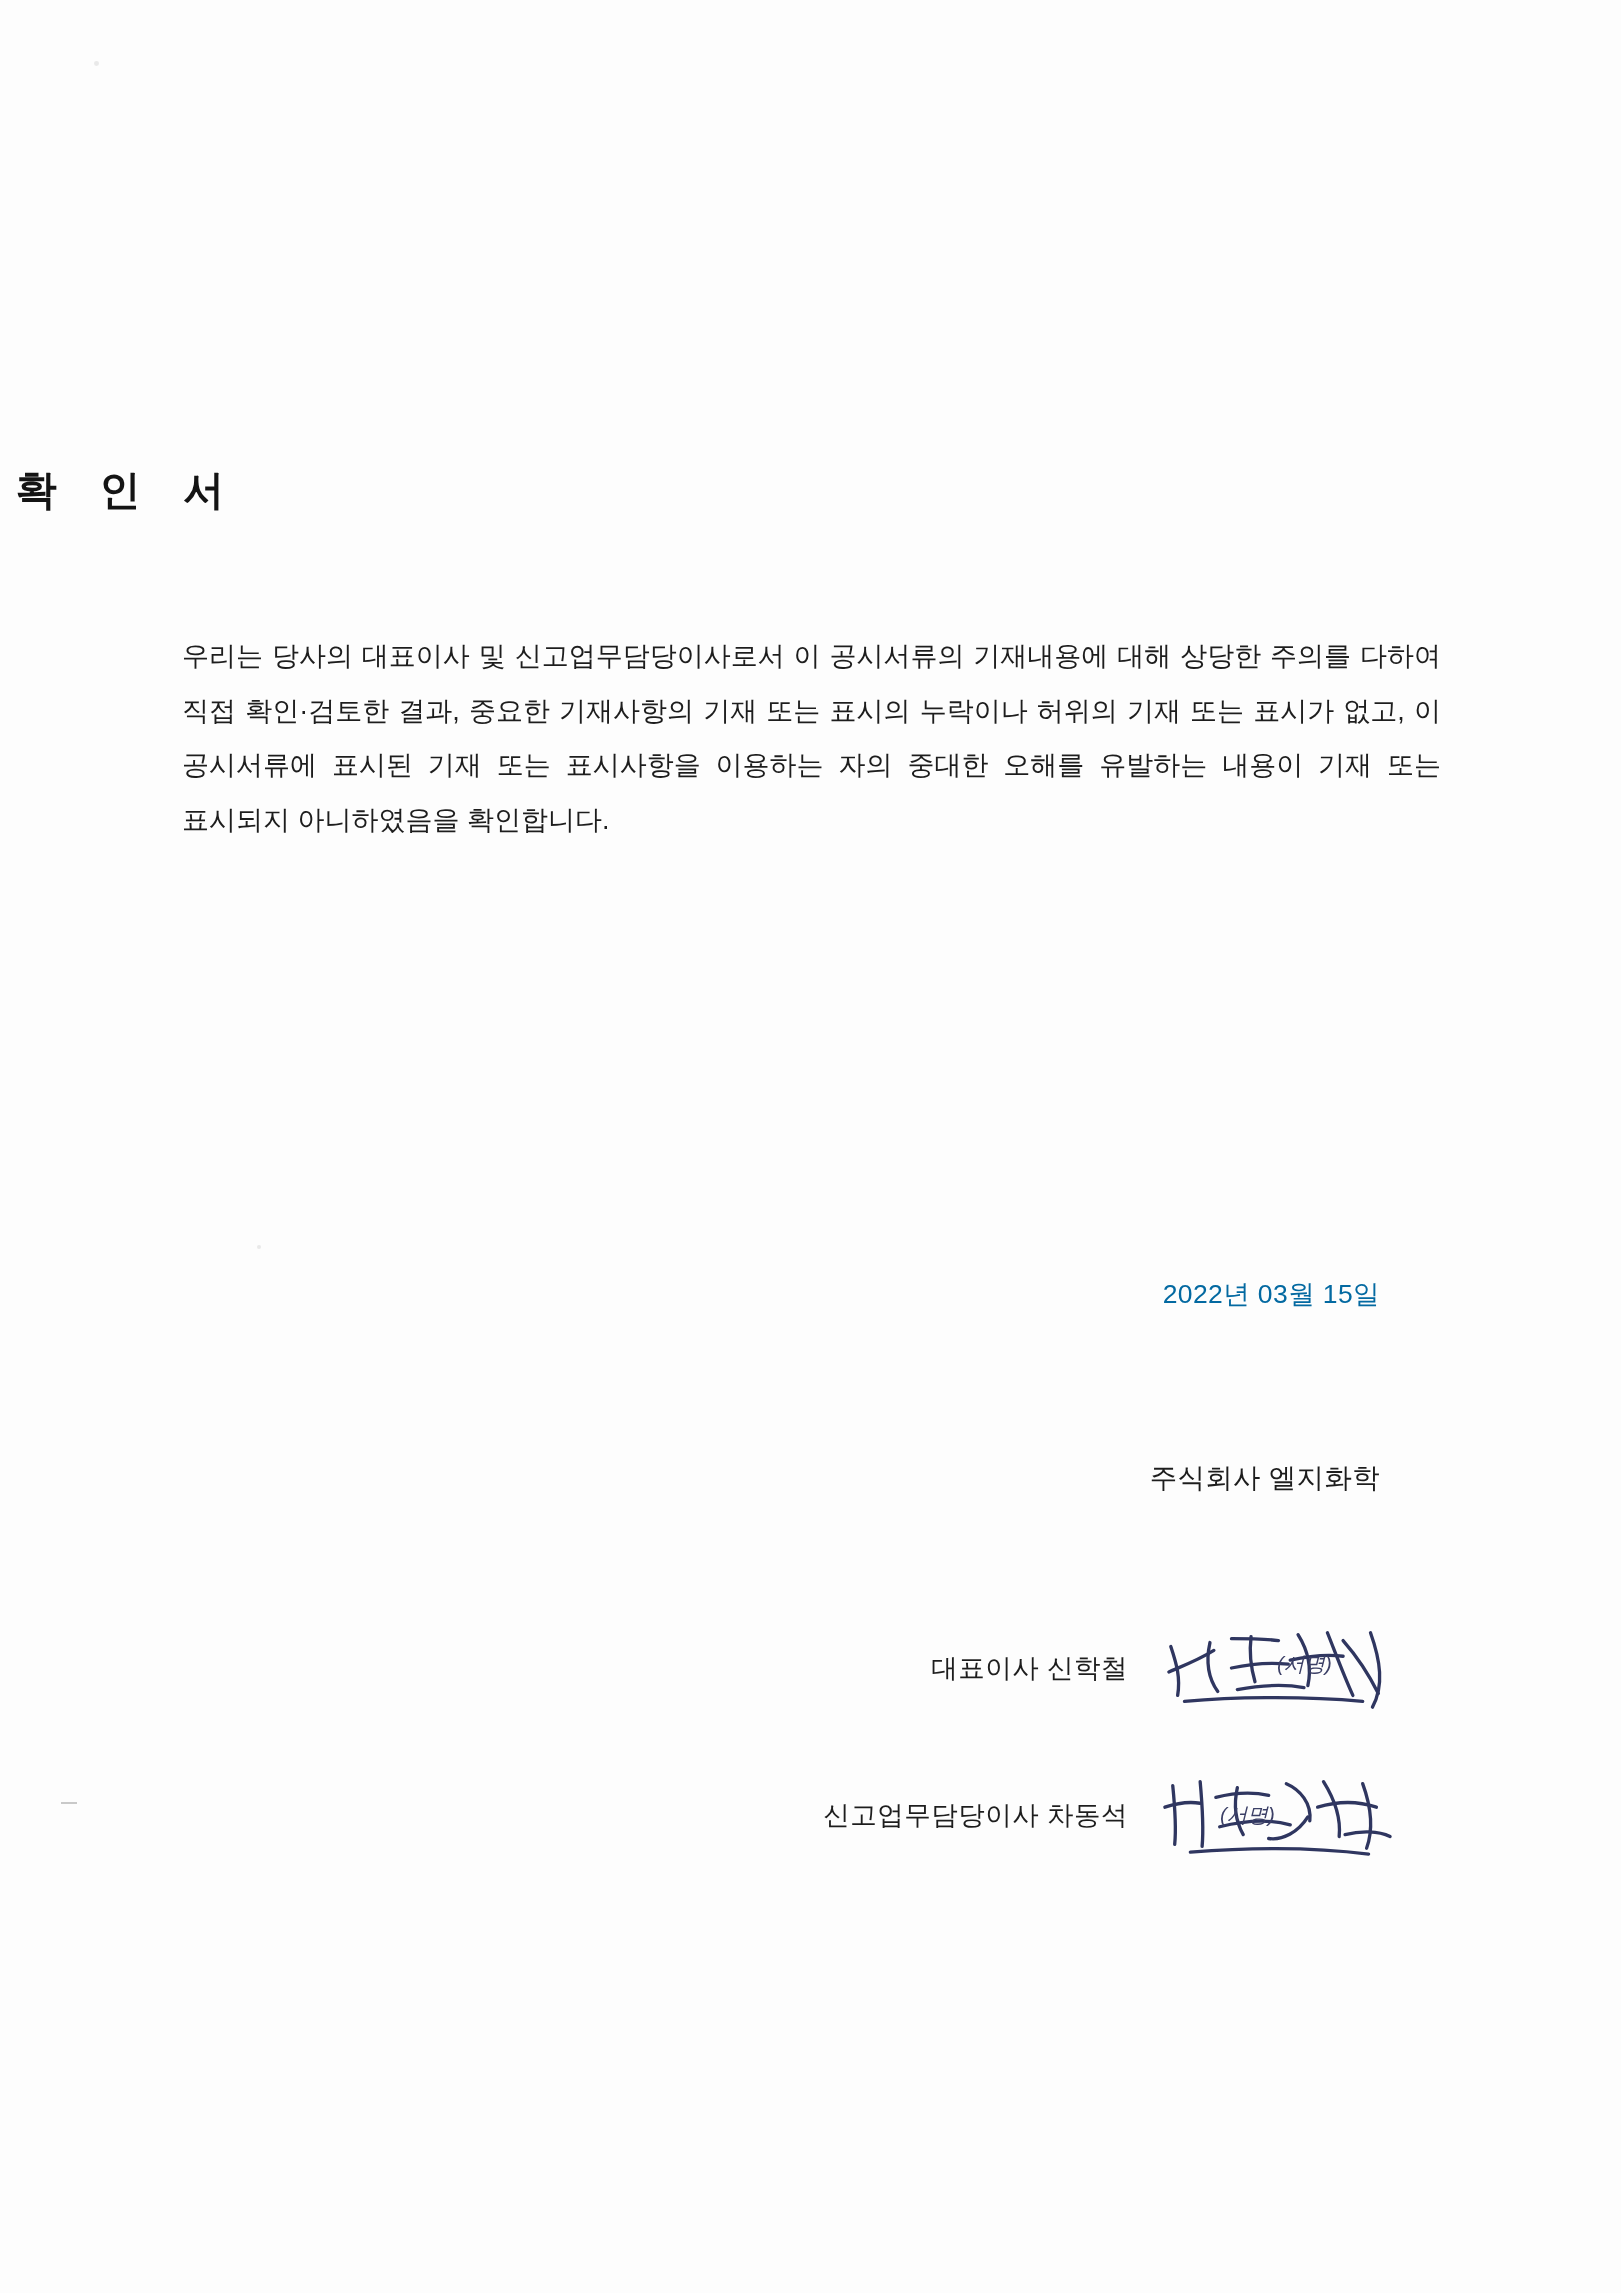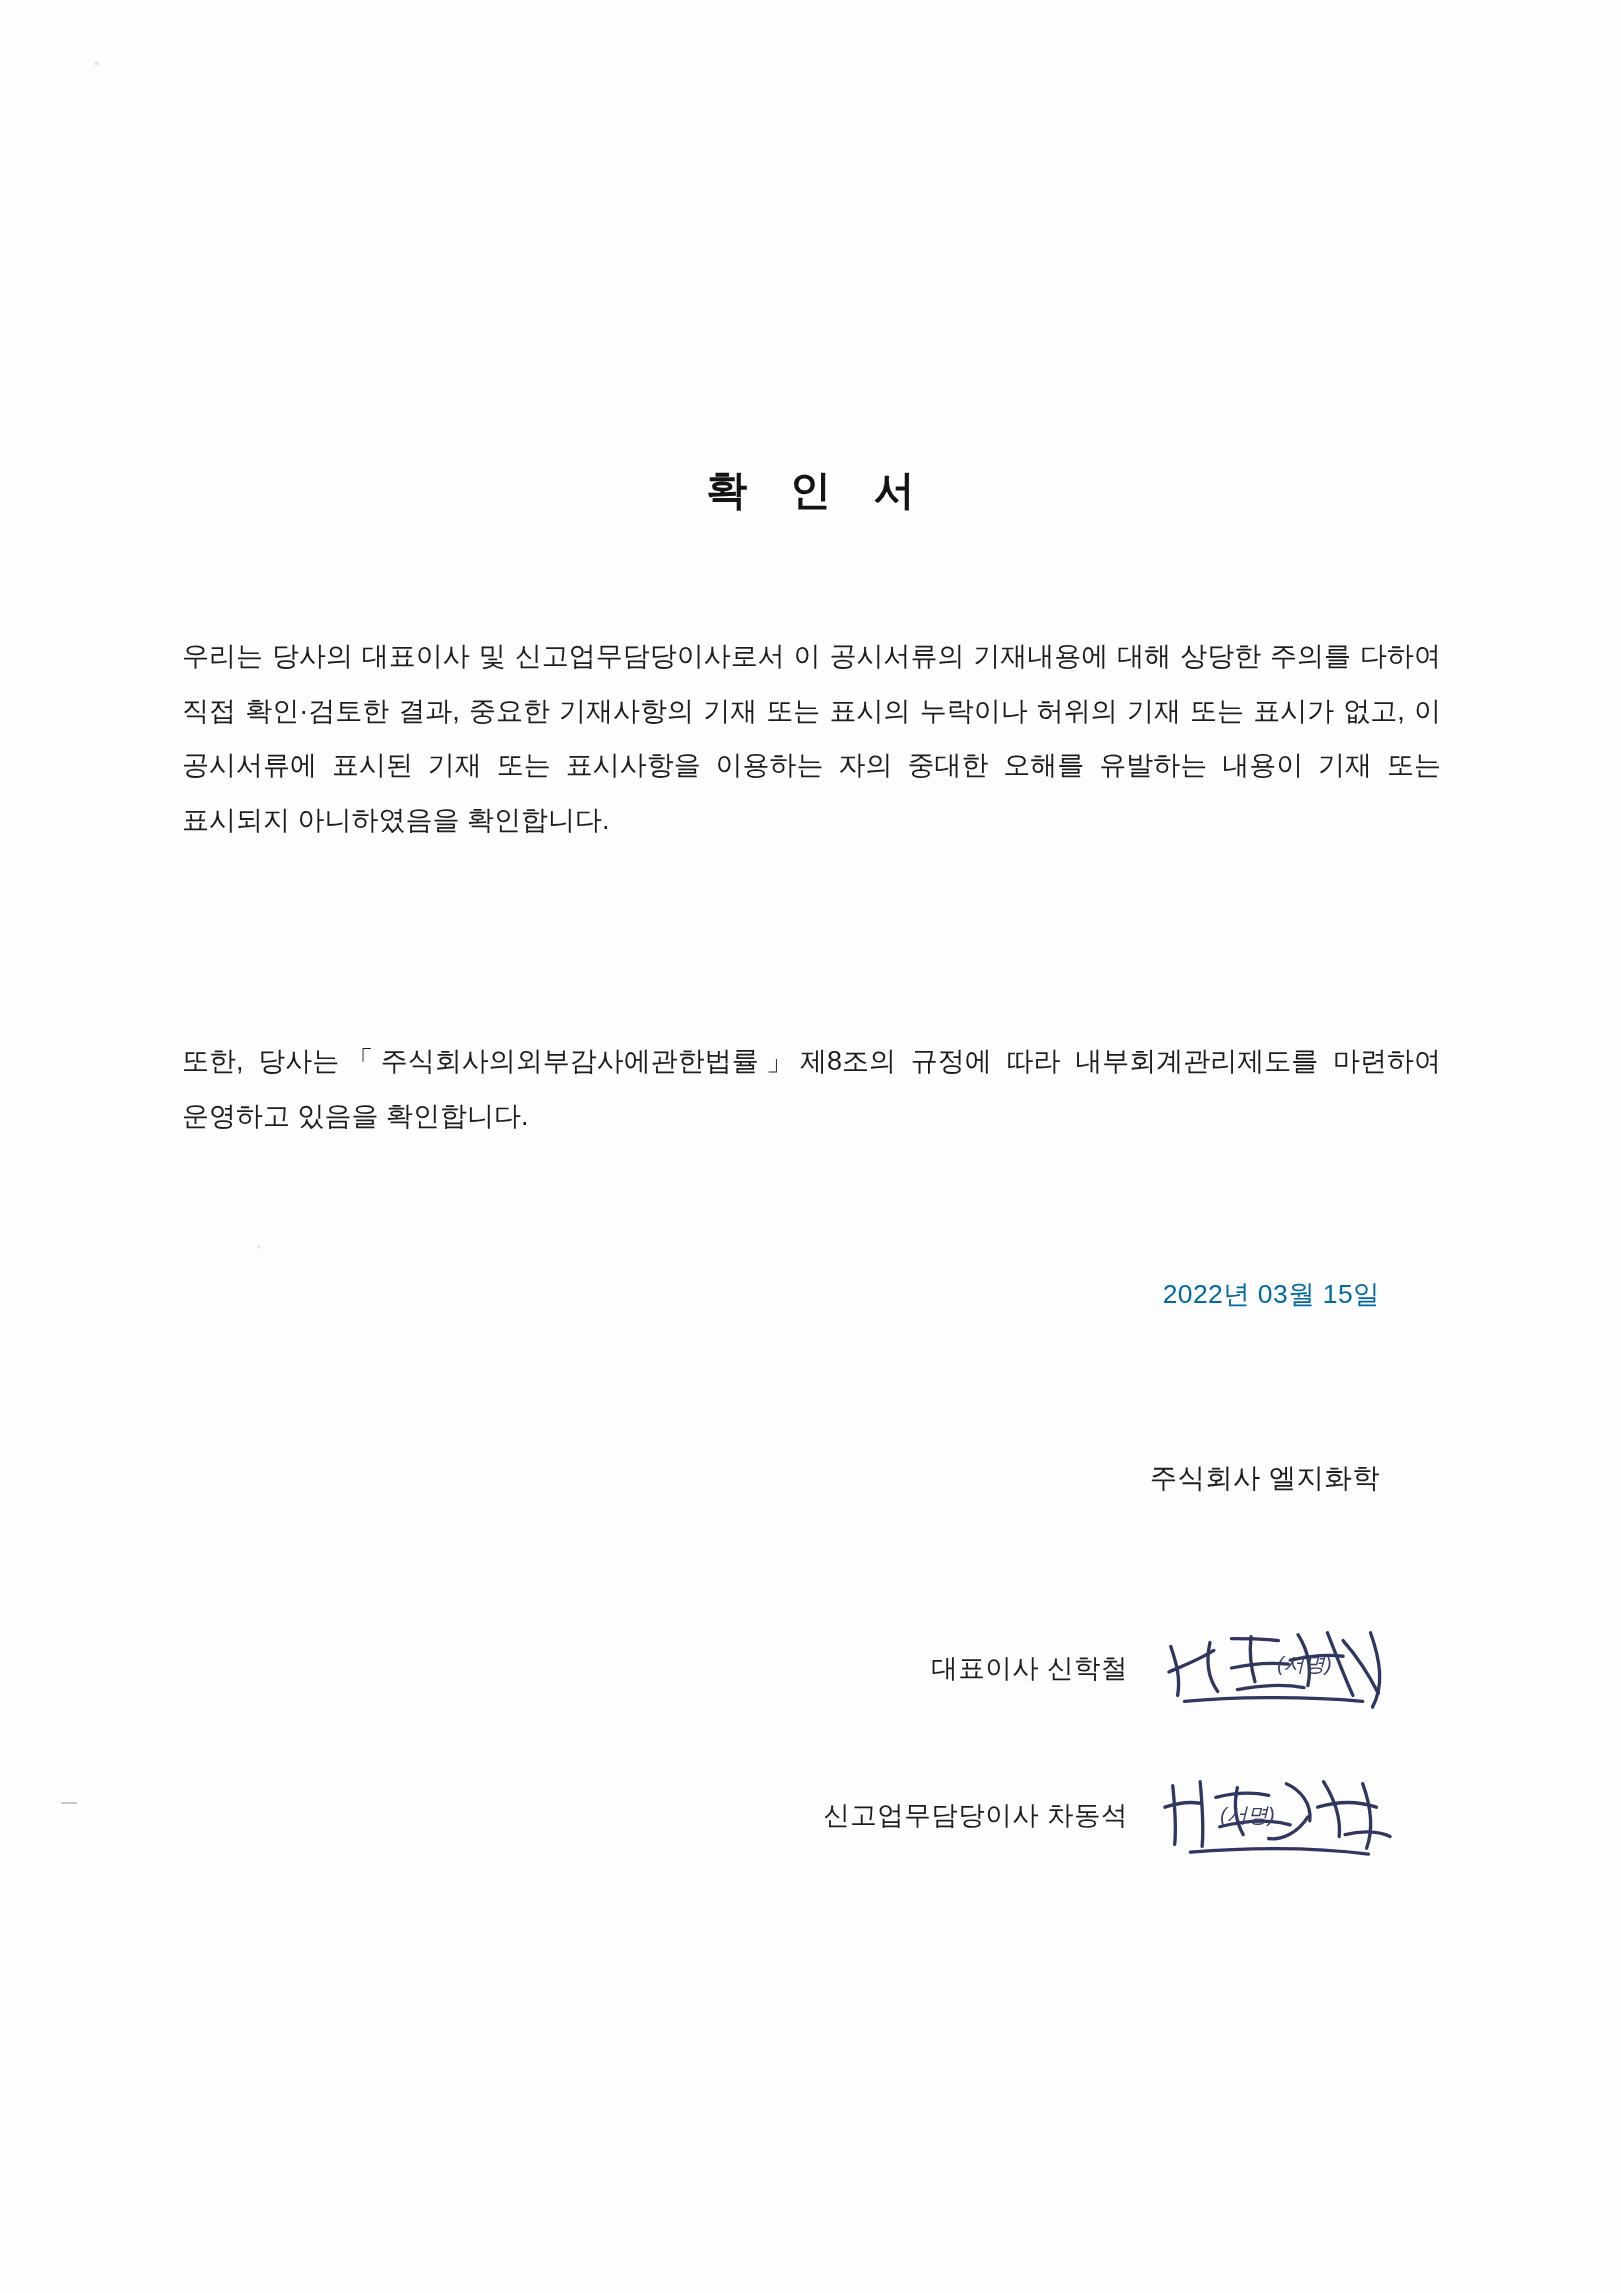--- a/index.html
+++ b/index.html
@@ -41,21 +41,21 @@
     font-weight: 700;
     letter-spacing: 0.5px;
     color: #1b1b1b;
   }
 
   .doc-title {
     position: absolute;
     top: 463px;
     left: 0;
     width: 100%;
-    text-align: center;
+    text-align: left;
     font-size: 41px;
     font-weight: 700;
     letter-spacing: 15.7px;
     text-indent: 15.7px;
     color: #141414;
   }
 
   .body-block {
     position: absolute;
     left: 182px;
@@ -138,21 +138,20 @@
 
   <div class="speck" style="left:94px; top:61px; width:4.9px; height:4.9px;"></div>
   <div class="speck" style="left:257px; top:1245px; width:3.9px; height:3.9px;"></div>
   <div class="margin-tick" style="left:61px; top:1802px; width:15.7px; height:2px;"></div>
 
 
   <div class="doc-title">확 인 서</div>
 
   <div class="body-block para-1">우리는 당사의 대표이사 및 신고업무담당이사로서 이 공시서류의 기재내용에 대해 상당한 주의를 다하여 직접 확인·검토한 결과, 중요한 기재사항의 기재 또는 표시의 누락이나 허위의 기재 또는 표시가 없고, 이 공시서류에 표시된 기재 또는 표시사항을 이용하는 자의 중대한 오해를 유발하는 내용이 기재 또는 표시되지 아니하였음을 확인합니다.</div>
 
-  <div class="body-block para-2">또한, 당사는「주식회사의외부감사에관한법률」제8조의 규정에 따라 내부회계관리제도를 마련하여 운영하고 있음을 확인합니다.</div>
 
   <div class="date-line">2022년 03월 15일</div>
 
   <div class="company-line">주식회사 엘지화학</div>
 
   <div class="sig-row sig-row-1">
     <span class="sig-label">대표이사 신학철</span>
     <span class="sig-mark">
       <svg width="233" height="102" viewBox="0 0 238 104" fill="none" xmlns="http://www.w3.org/2000/svg" aria-hidden="true">
         <g stroke="#2f3660" stroke-width="3.4" stroke-linecap="round" stroke-linejoin="round" fill="none">

